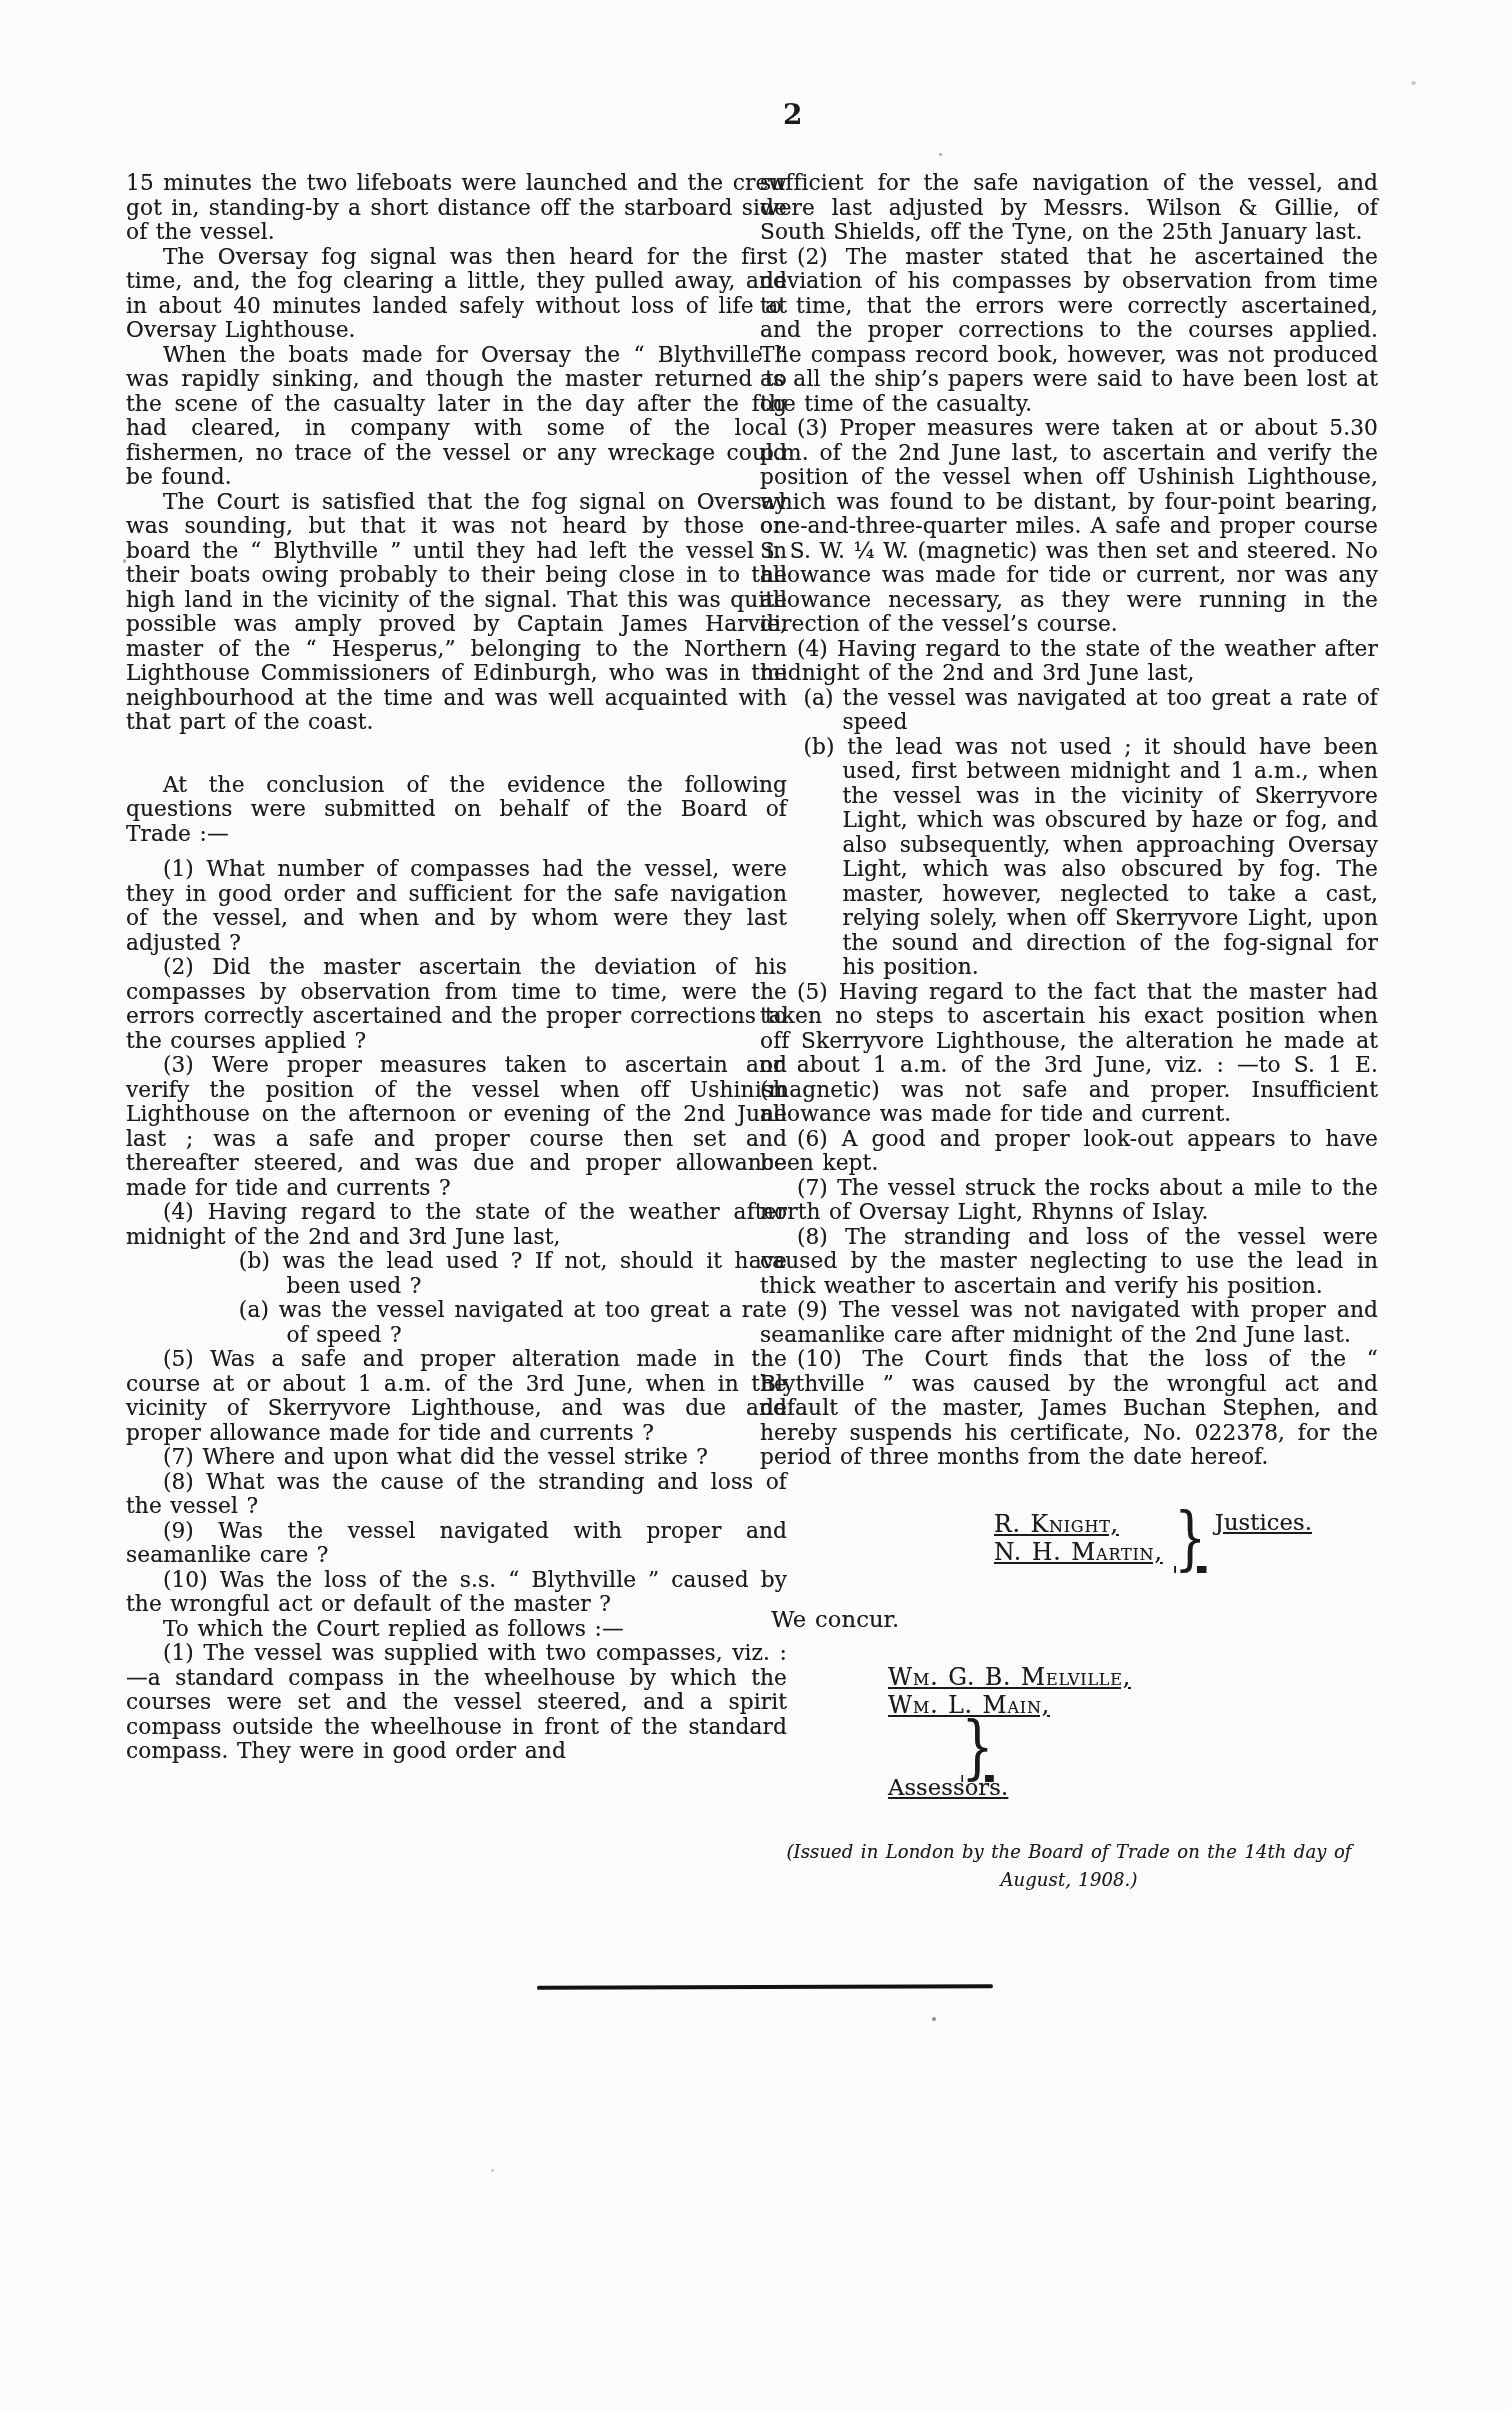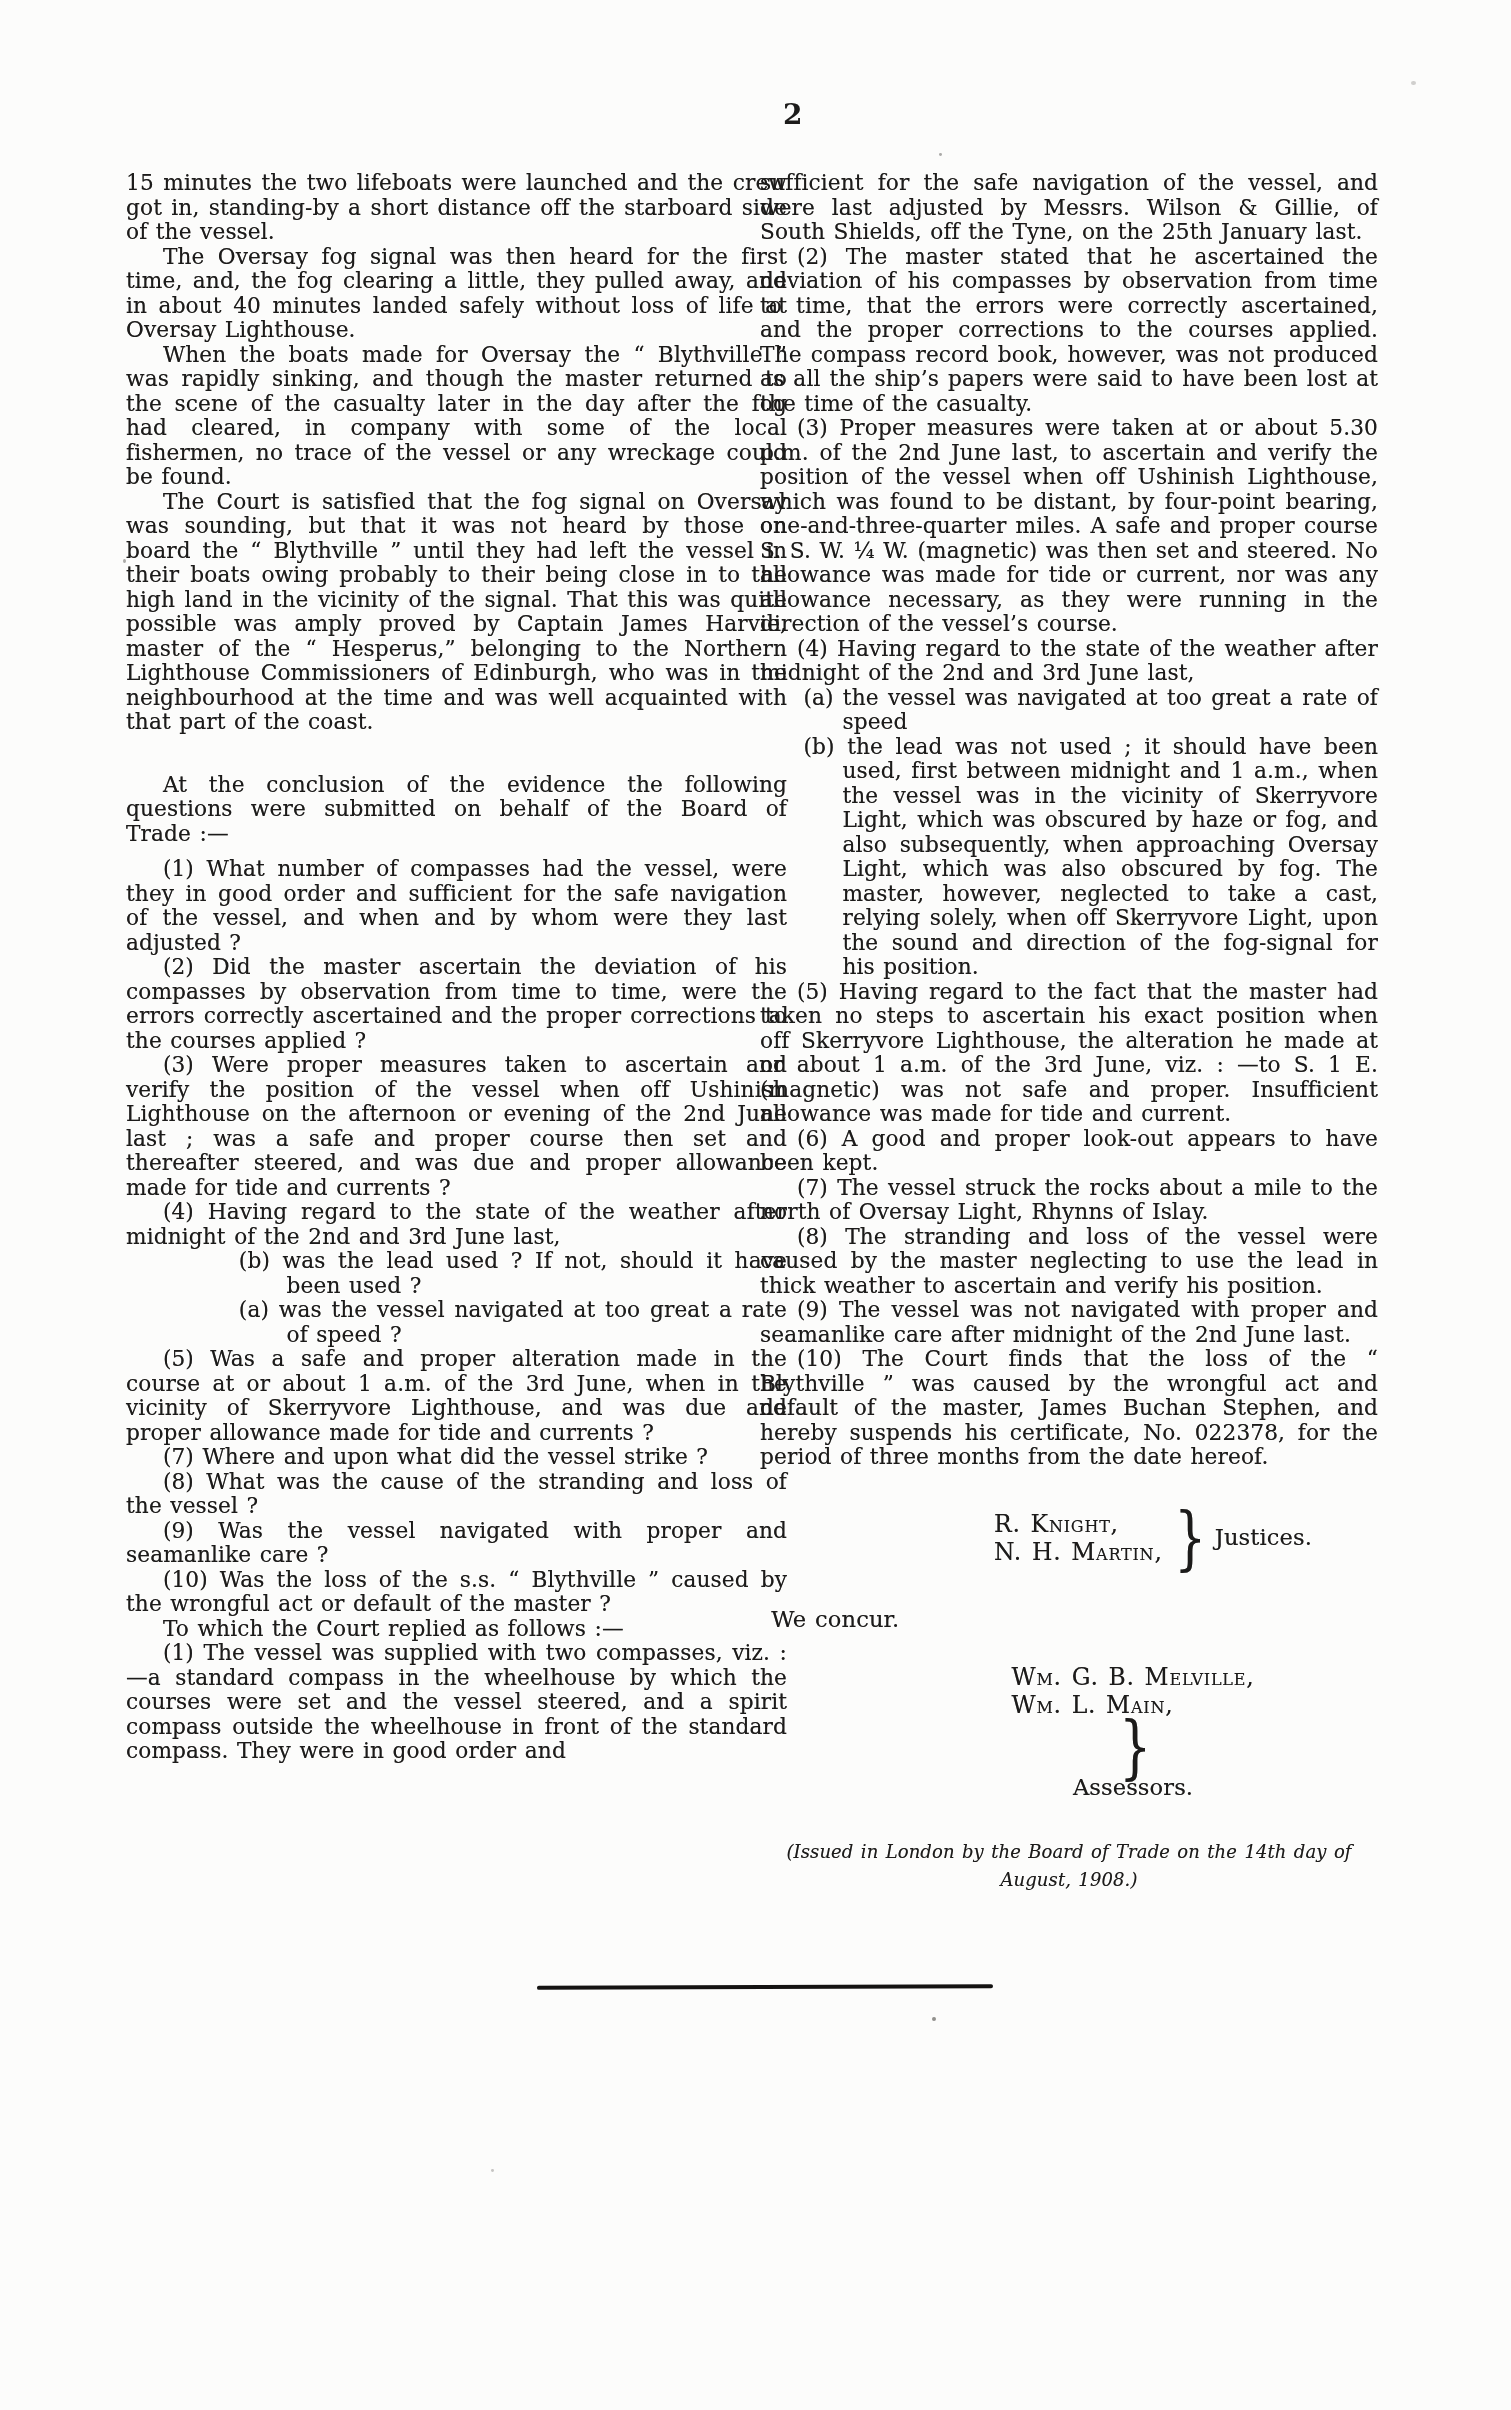--- a/index.html
+++ b/index.html
@@ -26,22 +26,23 @@
   .col-left{left:126px;width:661px;}
   .col-right{left:760px;width:618px;}
   .para{margin:0;}
   .para.ind{text-indent:1.7em;}
   .para.flush{text-indent:0;}
   .para.gap{margin-top:38px;}
   .para.gapsm{margin-top:11.3px;}
   .para.subl{margin-left:7.4em;text-indent:-2.2em;}
   .para.subr{margin-left:3.8em;text-indent:-1.8em;}
   .sig-block{
-    display:flex;align-items:center;
+    display:flex;
     margin-top:40px;
+    text-decoration:underline;
   }
   .sig-block.justices{padding-left:234px;}
   .sig-block.assessors{padding-left:128px;margin-top:32px;flex-direction:column;}
   .sig-names{display:flex;flex-direction:column;}
   .sig-name{
     font-variant:small-caps;
     font-size:23.5px;line-height:28px;
     letter-spacing:0.8px;
     text-shadow:0 0 0.5px rgba(20,18,16,0.55);
   }

